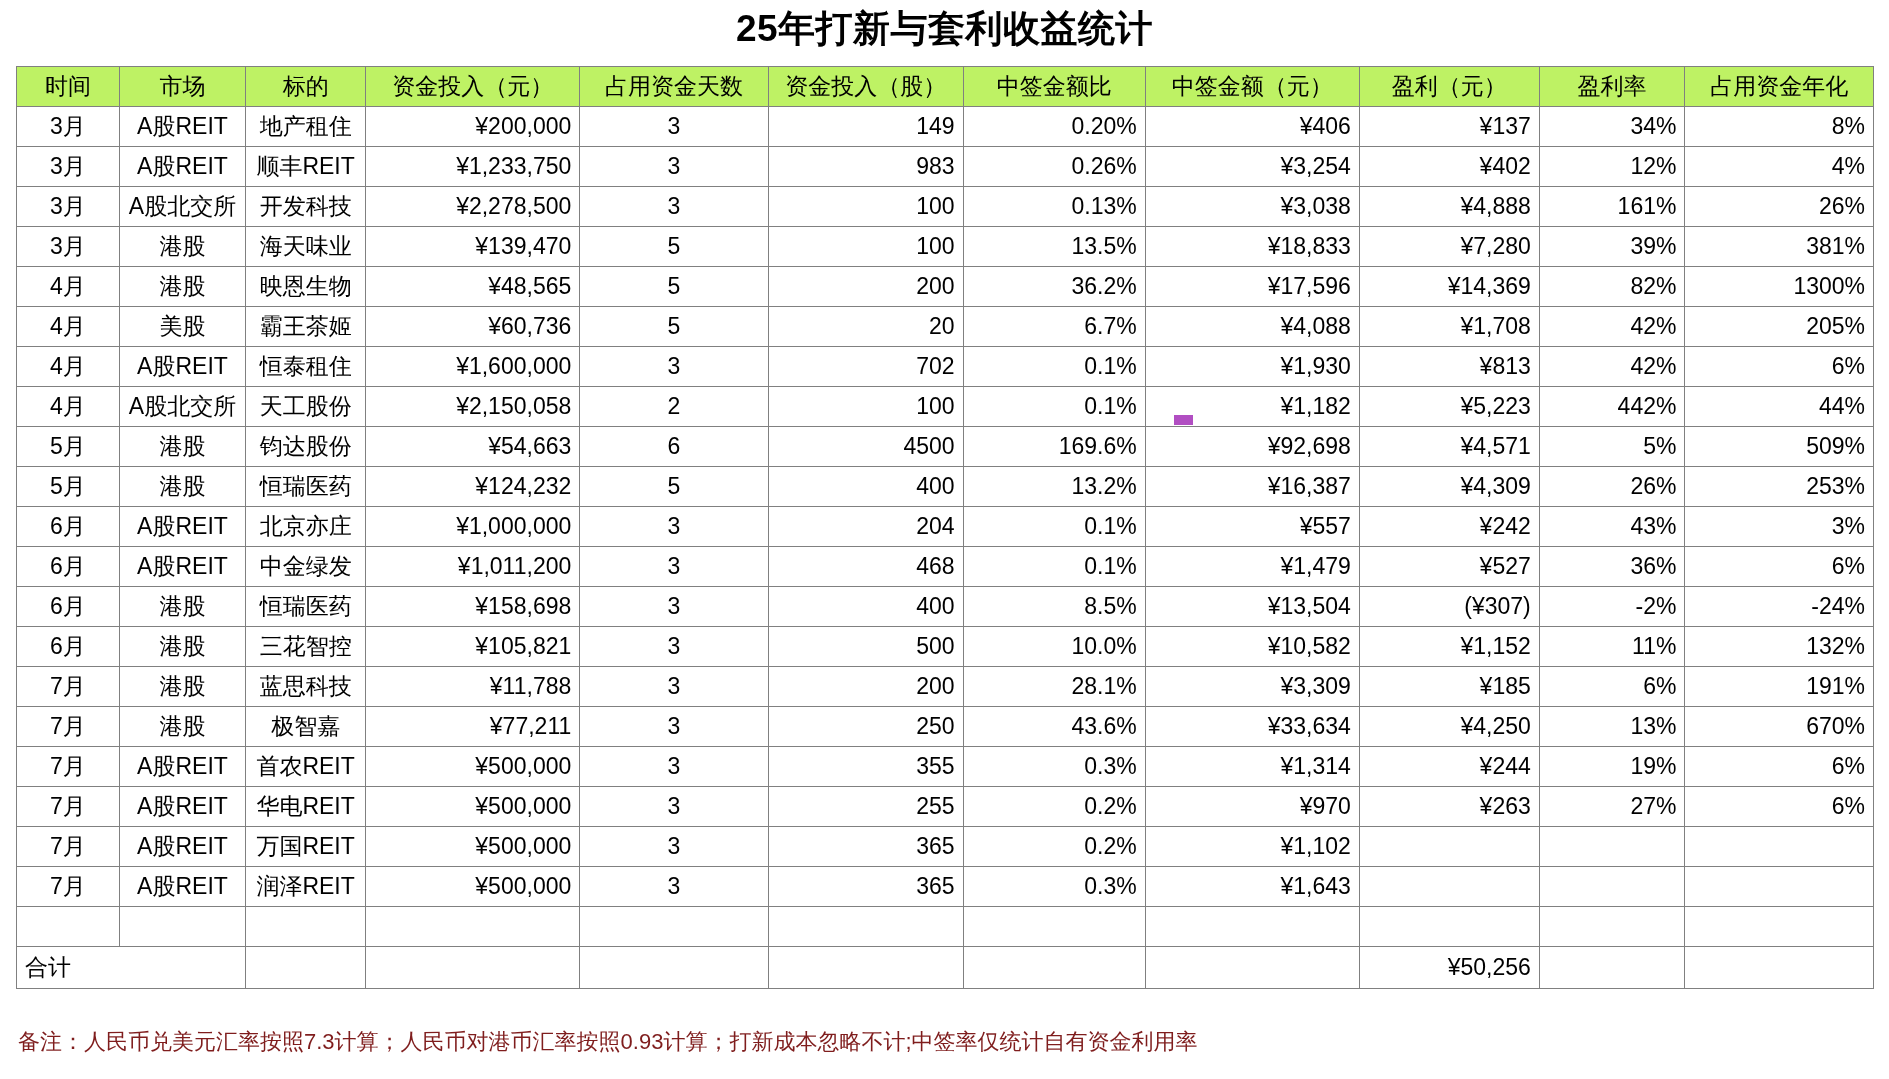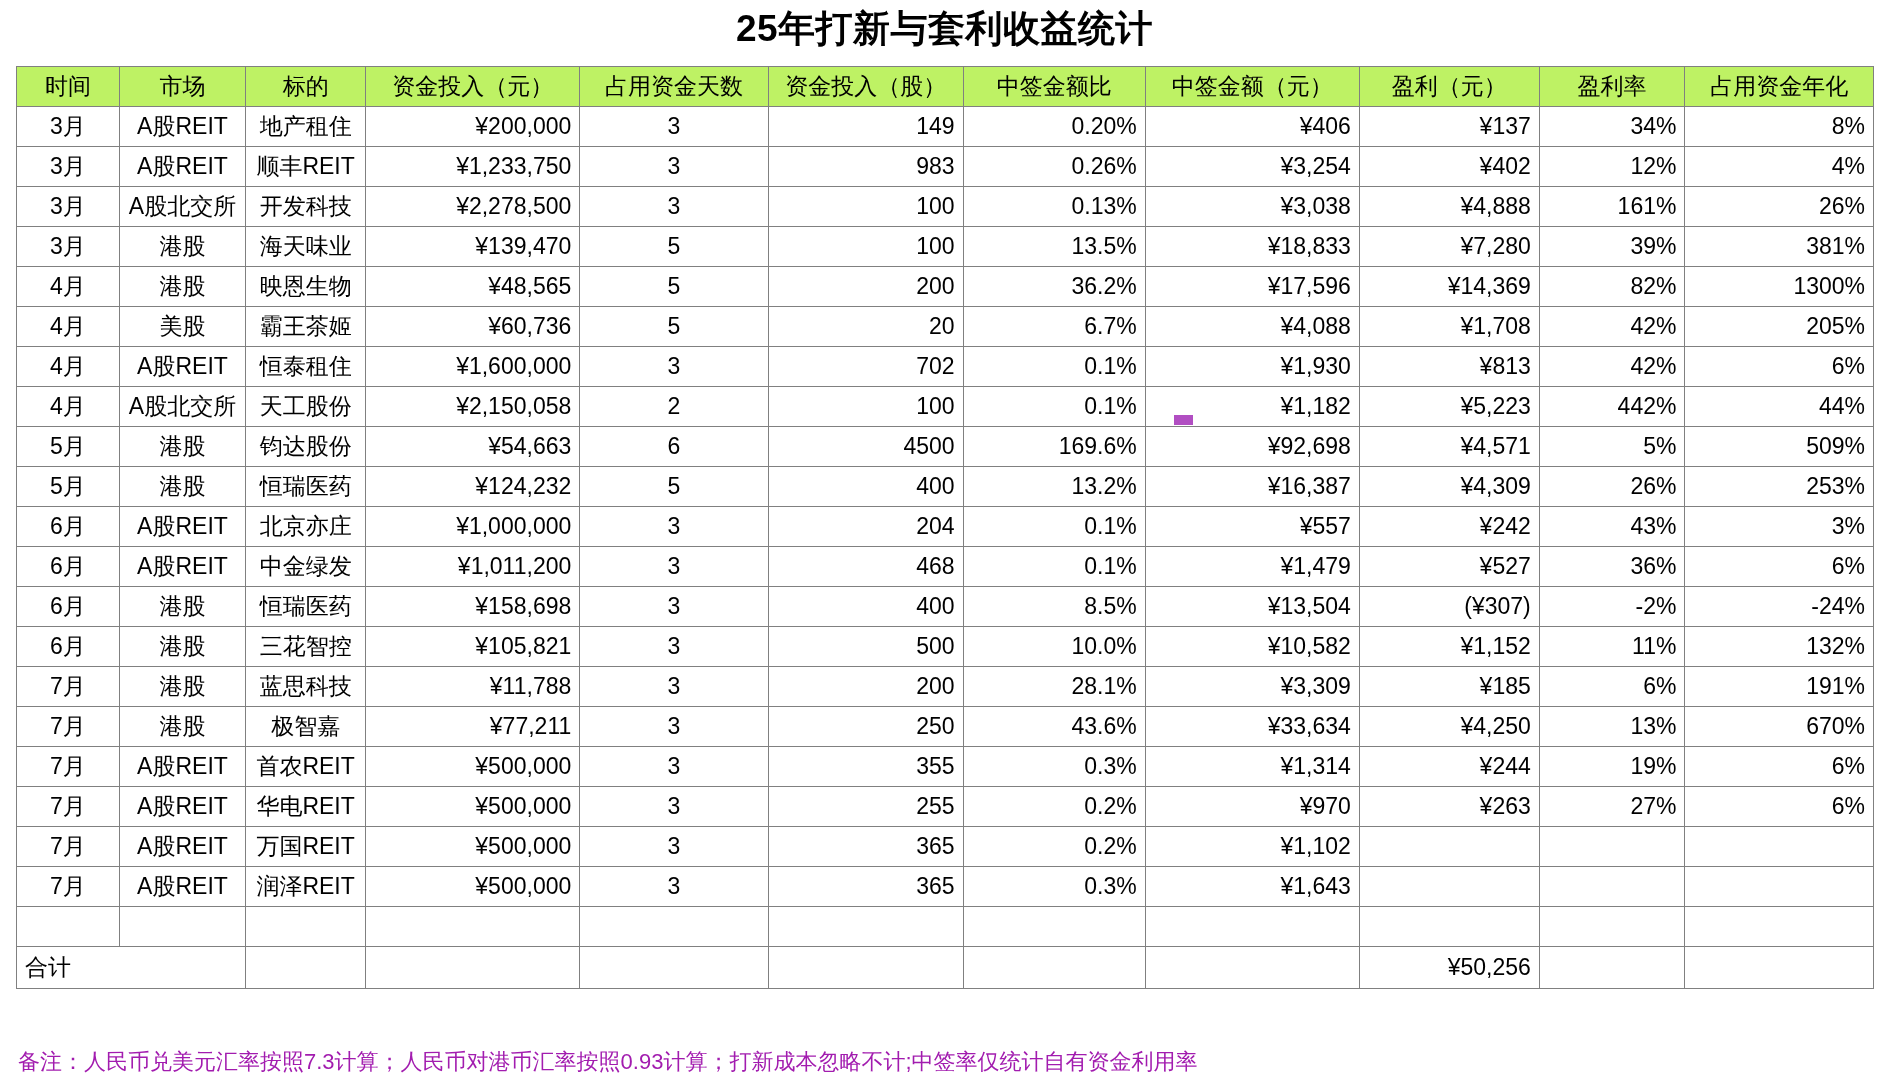--- a/index.html
+++ b/index.html
@@ -58,23 +58,23 @@
     position: absolute;
     width: 19px;
     height: 10px;
     background: #b14ec2;
     left: 1174px;
     top: 415px;
   }
   #note {
     position: absolute;
     left: 18px;
-    bottom: 2px;
+    bottom: 22px;
     font-size: 22px;
-    color: #a21caf;
+    color: #7f1d1d;
     white-space: nowrap;
   }
   
   col.w-time { width: 96px; }
   col.w-market { width: 118px; }
   col.w-target { width: 112px; }
   col.w-capital { width: 200px; }
   col.w-days { width: 176px; }
   col.w-quota { width: 182px; }
   col.w-ratio { width: 170px; }

